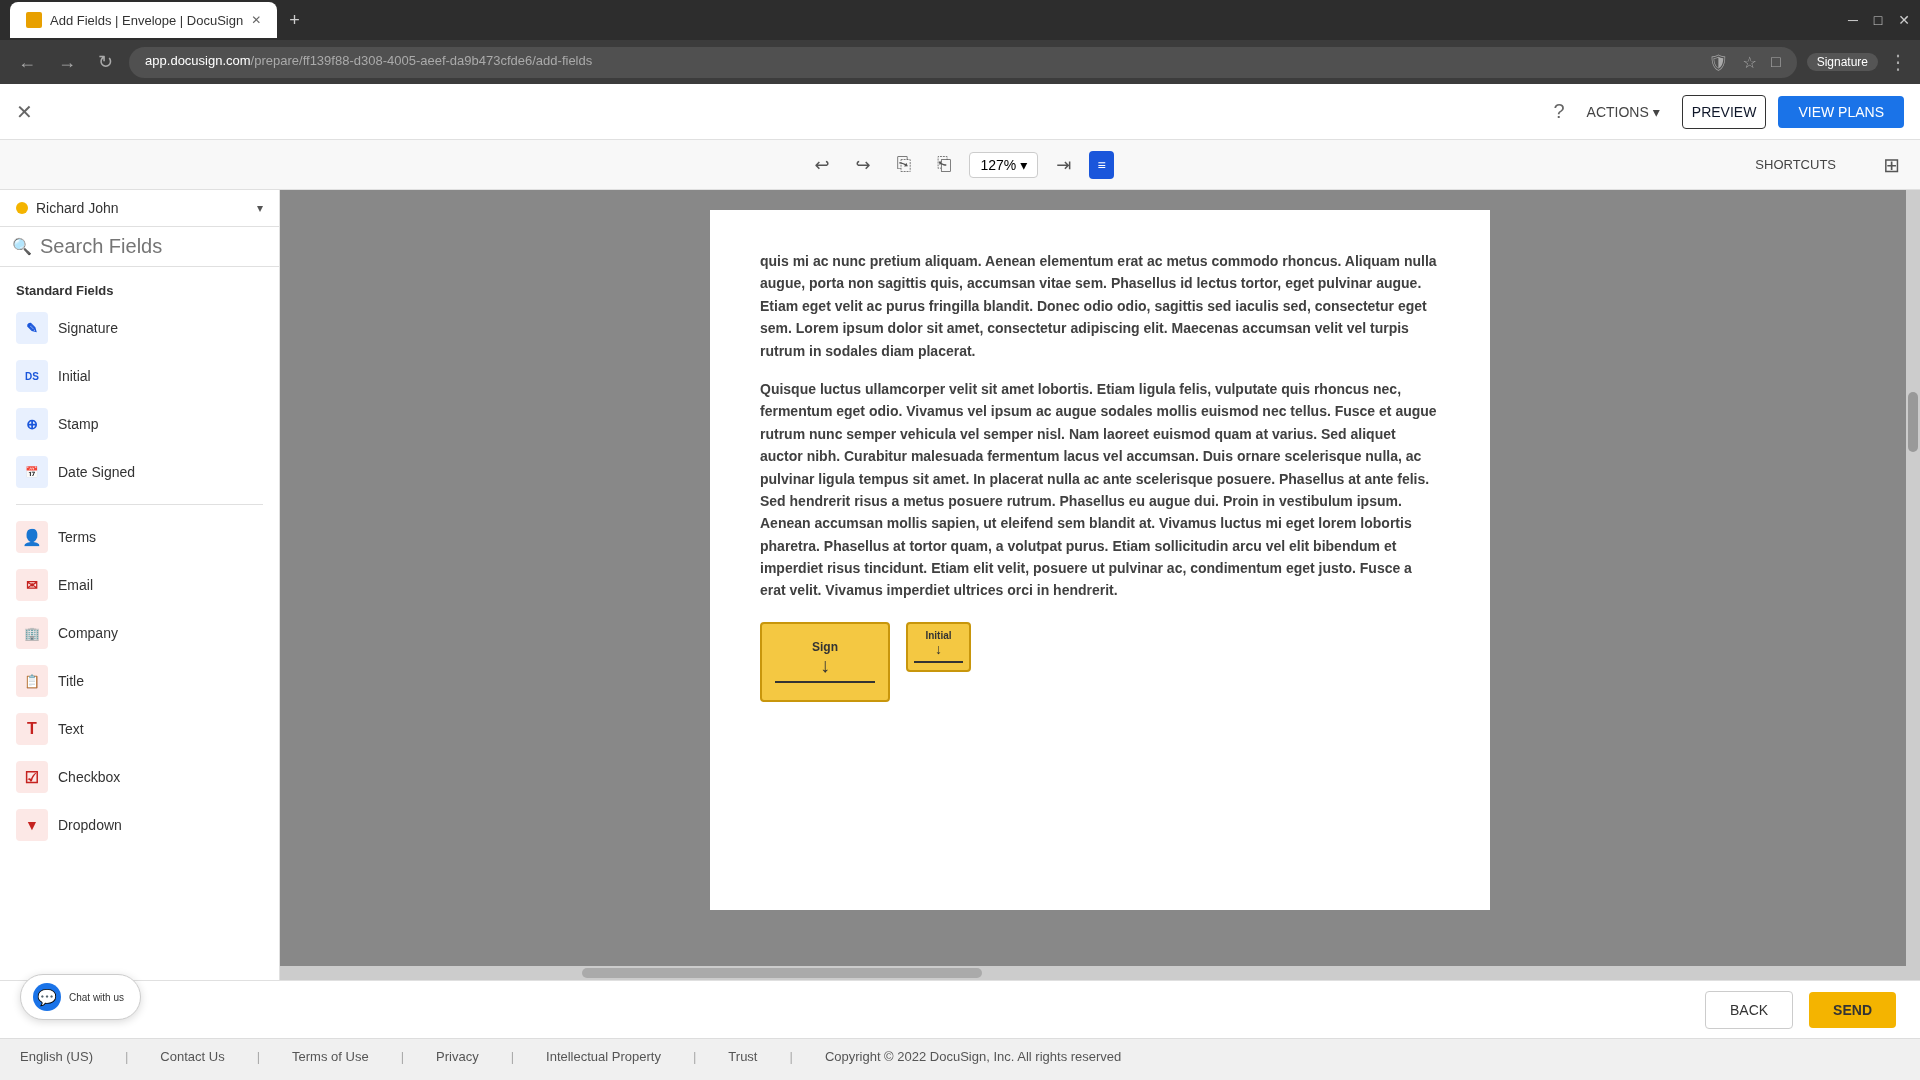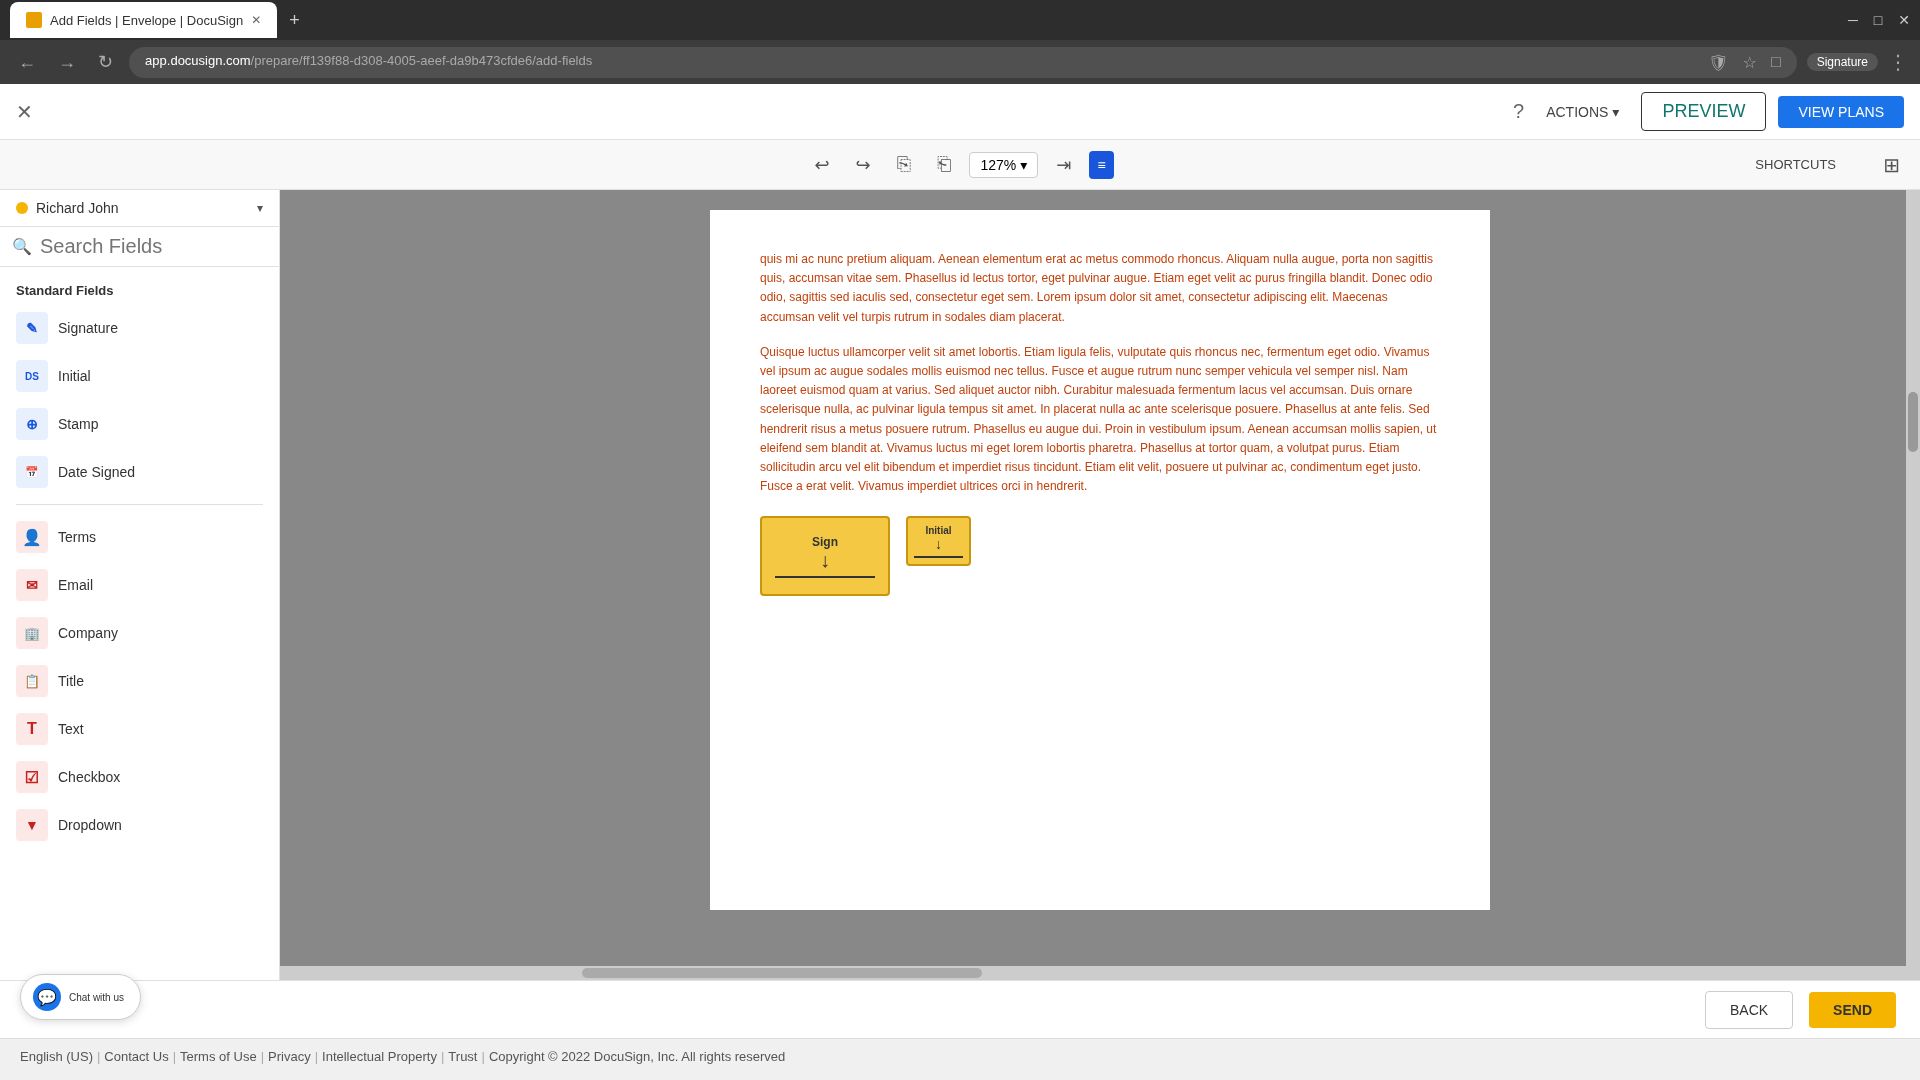--- a/index.html
+++ b/index.html
@@ -22,21 +22,21 @@
     .address-icons { margin-left: auto; display: flex; gap: 14px; color: #aaa; font-size: 16px; }
     .incognito-badge { background: #555; color: #fff; border-radius: 12px; padding: 2px 10px; font-size: 12px; }
 
     
     .app-header { background: #fff; height: 56px; display: flex; align-items: center; padding: 0 16px; border-bottom: 1px solid #e0e0e0; gap: 12px; }
     .close-btn { color: #666; font-size: 20px; cursor: pointer; }
     .doc-title { font-size: 15px; color: #333; flex: 1; }
     .header-actions { display: flex; align-items: center; gap: 12px; margin-left: auto; }
     .help-icon { color: #666; font-size: 20px; cursor: pointer; }
     .actions-btn { border: none; background: none; color: #444; font-size: 14px; cursor: pointer; padding: 6px 10px; display: flex; align-items: center; gap: 4px; }
-    .preview-btn { border: 1px solid #333; background: #fff; color: #0f766e; font-size: 18px; cursor: pointer; padding: 8px 20px; border-radius: 4px; font-weight: 500; }
+    .preview-btn { border: 1px solid #333; background: #fff; color: #0f172a; font-size: 14px; cursor: pointer; padding: 8px 9px; border-radius: 4px; font-weight: 500; }
     .view-plans-btn { background: #1a73e8; color: #fff; border: none; border-radius: 4px; padding: 8px 20px; font-size: 14px; cursor: pointer; font-weight: 500; }
 
     
     .toolbar { background: #f8f8f8; height: 50px; display: flex; align-items: center; justify-content: center; gap: 10px; border-bottom: 1px solid #e0e0e0; position: relative; }
     .toolbar-btn { background: none; border: none; color: #555; font-size: 18px; cursor: pointer; padding: 6px 8px; border-radius: 4px; }
     .zoom-control { display: flex; align-items: center; gap: 4px; background: #fff; border: 1px solid #ccc; border-radius: 4px; padding: 4px 10px; font-size: 14px; cursor: pointer; }
     .toolbar-icon-active { background: #1a56db; color: #fff; border-radius: 4px; padding: 6px 8px; }
     .shortcuts-btn { position: absolute; right: 72px; background: none; border: none; font-size: 13px; color: #444; cursor: pointer; padding: 6px 12px; }
     .toolbar-right-icon { position: absolute; right: 20px; color: #555; font-size: 20px; cursor: pointer; }
 
@@ -68,42 +68,42 @@
     .field-icon.text-i { background: #fce8e6; color: #c5221f; font-weight: bold; }
     .field-icon.check-i { background: #fce8e6; color: #c5221f; }
     .field-icon.drop-i { background: #fce8e6; color: #c5221f; }
     .field-label { font-size: 14px; color: #333; }
     .divider { height: 1px; background: #e0e0e0; margin: 8px 16px; }
 
     
     .doc-area { flex: 1; background: #888; overflow: hidden; position: relative; display: flex; flex-direction: column; }
     .doc-scroll { flex: 1; overflow: hidden; position: relative; }
     .doc-page { background: #fff; width: 780px; margin: 0 auto; padding: 40px 50px; position: relative; min-height: 700px; }
-    .doc-text { font-size: 12px; line-height: 1.6; color: #c2410c; margin-bottom: 16px; }
+    .doc-text { font-size: 14px; line-height: 1.6; color: #404040; margin-bottom: 16px; font-weight: bold; }
     .doc-footer-bar { background: #fff; border-top: 1px solid #ccc; height: 32px; display: flex; align-items: center; justify-content: space-between; padding: 0 20px; font-size: 12px; color: #555; }
     .doc-scrollbar-v { position: absolute; right: 0; top: 0; bottom: 0; width: 14px; background: #ccc; }
     .scrollbar-thumb-v { width: 10px; height: 60px; background: #999; border-radius: 5px; margin: 2px; position: absolute; top: 200px; }
     .scrollbar-thumb-h { height: 10px; width: 400px; background: #aaa; border-radius: 5px; margin: 2px; position: absolute; left: 300px; }
 
     
     .sig-field { display: inline-flex; align-items: center; justify-content: center; flex-direction: column; background: #f4c842; border: 2px solid #c8960c; border-radius: 4px; cursor: pointer; }
     .sig-field-main { width: 130px; height: 80px; }
     .sig-field-initial { width: 65px; height: 50px; }
     .sig-label { font-size: 12px; font-weight: 600; color: #333; }
     .sig-arrow { font-size: 20px; color: #333; }
     .sig-line { width: 80%; height: 2px; background: #333; margin-top: 4px; }
     .sig-fields-row { display: flex; gap: 16px; margin-top: 20px; }
 
     
     .action-bar { background: #fff; height: 58px; display: flex; align-items: center; justify-content: flex-end; padding: 0 24px; gap: 16px; border-top: 1px solid #e0e0e0; }
     .back-btn { background: #fff; border: 1px solid #ccc; color: #333; font-size: 14px; padding: 10px 24px; border-radius: 4px; cursor: pointer; font-weight: 500; }
     .send-btn { background: #f4b400; border: none; color: #333; font-size: 14px; padding: 10px 24px; border-radius: 4px; cursor: pointer; font-weight: 600; }
 
     
-    .page-footer { background: #f0f0f0; height: 36px; display: flex; align-items: center; padding: 0 20px; gap: 4px; font-size: 13px; color: #555; border-top: 1px solid #ddd; }
+    .page-footer { background: #f0f0f0; height: 36px; display: flex; align-items: center; padding: 0 20px; gap: 32px; font-size: 13px; color: #555; border-top: 1px solid #ddd; }
     .footer-link { color: #555; text-decoration: none; cursor: pointer; }
     .footer-sep { color: #aaa; }
 
     
     .chat-widget { position: fixed; bottom: 60px; left: 20px; background: #fff; border: 1px solid #ccc; border-radius: 24px; padding: 8px 16px 8px 12px; display: flex; align-items: center; gap: 8px; cursor: pointer; box-shadow: 0 2px 8px rgba(0,0,0,0.15); }
     .chat-dot { width: 28px; height: 28px; background: #1a73e8; border-radius: 50%; display: flex; align-items: center; justify-content: center; color: #fff; font-size: 16px; }
     .chat-label { font-size: 10px; color: #333; font-weight: 500; }
 
     .lang-label { font-size: 13px; color: #555; }
   </style>

